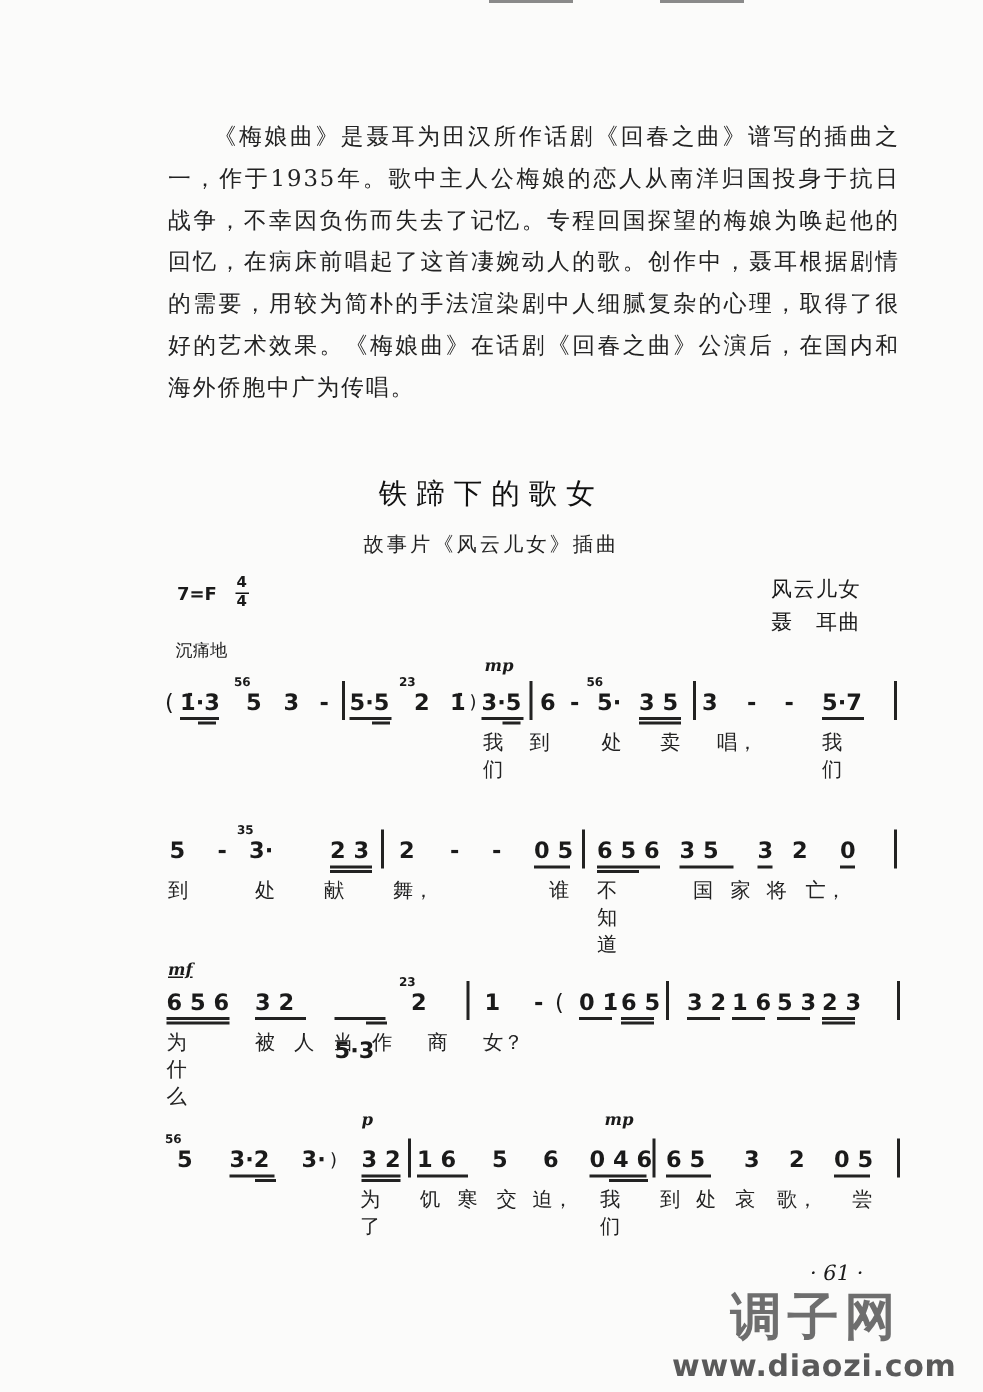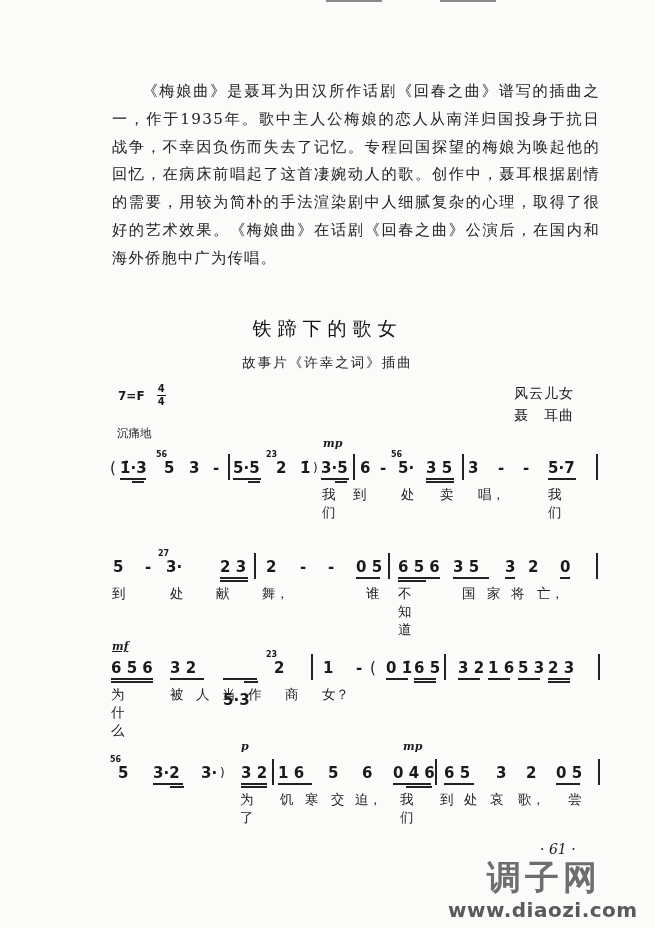--- a/index.html
+++ b/index.html
@@ -56,21 +56,21 @@
 <body>
 
 <div class="topmark" style="left:326px;width:56px;"></div>
 <div class="topmark" style="left:440px;width:56px;"></div>
 
 <div class="para">
   <p>《梅娘曲》是聂耳为田汉所作话剧《回春之曲》谱写的插曲之一，作于1935年。歌中主人公梅娘的恋人从南洋归国投身于抗日战争，不幸因负伤而失去了记忆。专程回国探望的梅娘为唤起他的回忆，在病床前唱起了这首凄婉动人的歌。创作中，聂耳根据剧情的需要，用较为简朴的手法渲染剧中人细腻复杂的心理，取得了很好的艺术效果。《梅娘曲》在话剧《回春之曲》公演后，在国内和海外侨胞中广为传唱。</p>
 </div>
 
 <div class="title">铁蹄下的歌女</div>
-<div class="subtitle">故事片《许幸之词》插曲</div>
+<div class="subtitle">故事片《风云儿女》插曲</div>
 
 <div class="key">
   <span>7=F</span>
   <span class="timesig">
     <span>4</span>
     <span class="bar"></span>
     <span>4</span>
   </span>
 </div>
 
@@ -127,21 +127,21 @@
   <span style="position:absolute;left:353px;">到</span>
   <span style="position:absolute;left:401px;">处</span>
   <span style="position:absolute;left:440px;">卖</span>
   <span style="position:absolute;left:478px;">唱，</span>
   <span style="position:absolute;left:548px;">我们</span>
 </div>
 
 <div class="staff" style="top:557px;">
   <span class="note" style="left:5px;">5</span>
   <span class="note" style="left:37px;">-</span>
-  <span class="grace" style="left:50px;top:-8px;">27</span>
+  <span class="grace" style="left:50px;top:-8px;">35</span>
   <span class="note" style="left:58px;">3·</span>
   <span class="note" style="left:112px;white-space:pre;">2 3</span>
   <span class="uline" style="left:112px;top:20px;width:28px;"></span>
   <span class="uline" style="left:112px;top:23px;width:28px;"></span>
   <span class="barline" style="left:146px;"></span>
   <span class="note" style="left:158px;">2</span>
   <span class="note" style="left:192px;">-</span>
   <span class="note" style="left:220px;">-</span>
   <span class="note" style="left:248px;white-space:pre;">0 5</span>
   <span class="uline" style="left:248px;top:20px;width:24px;"></span>

